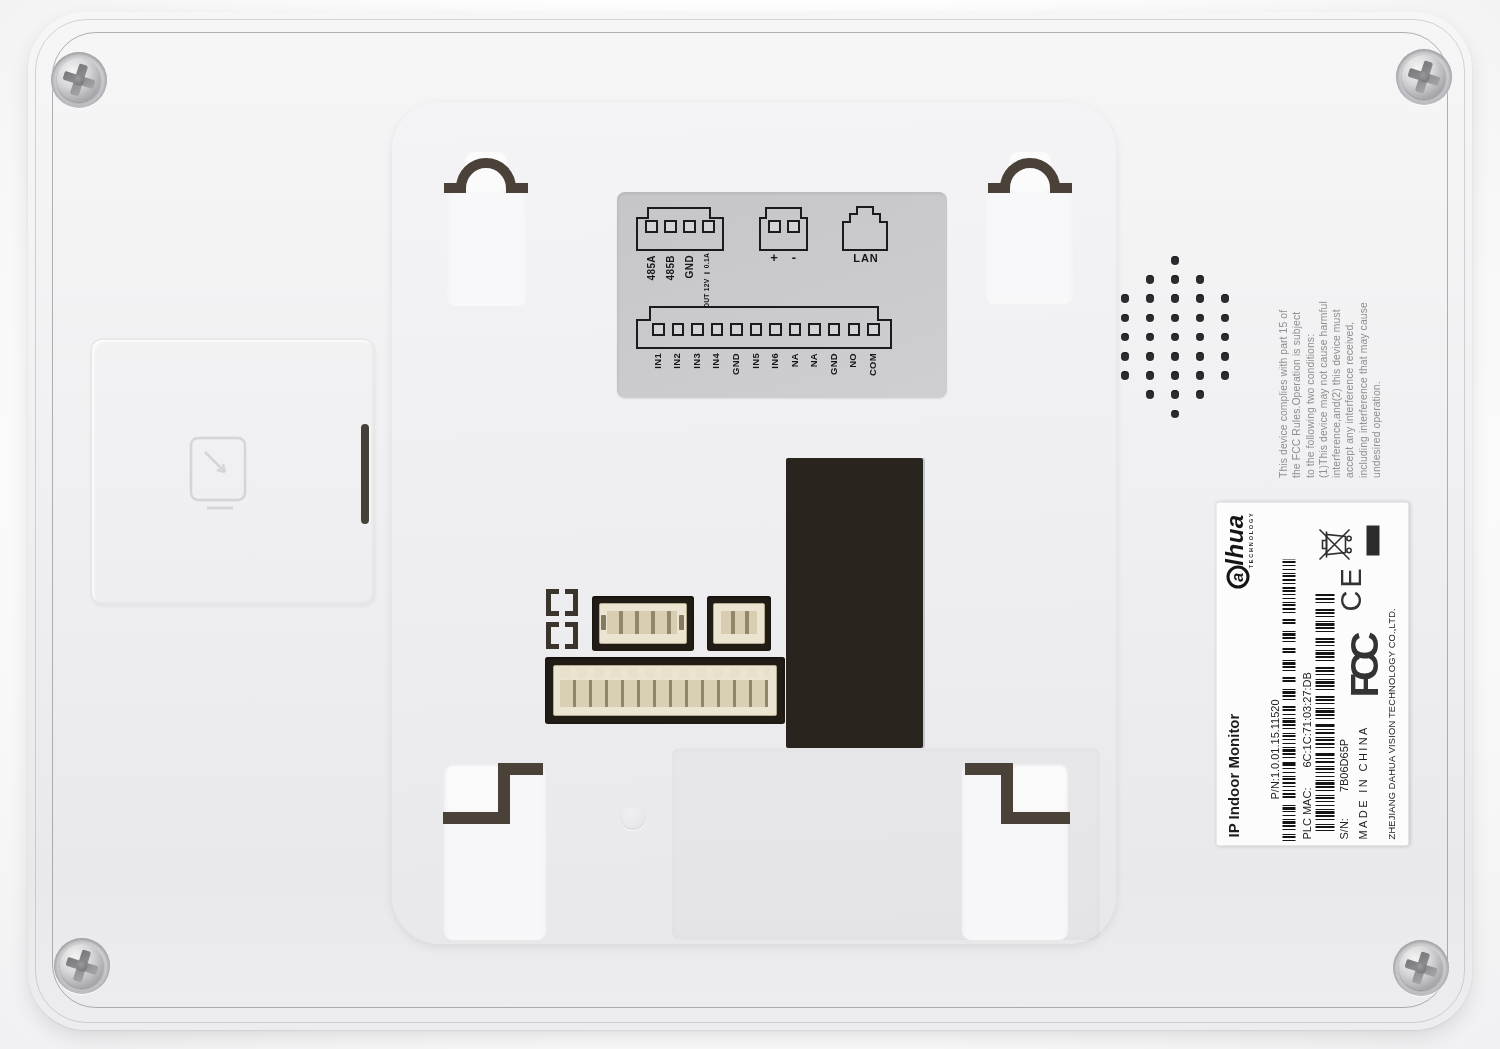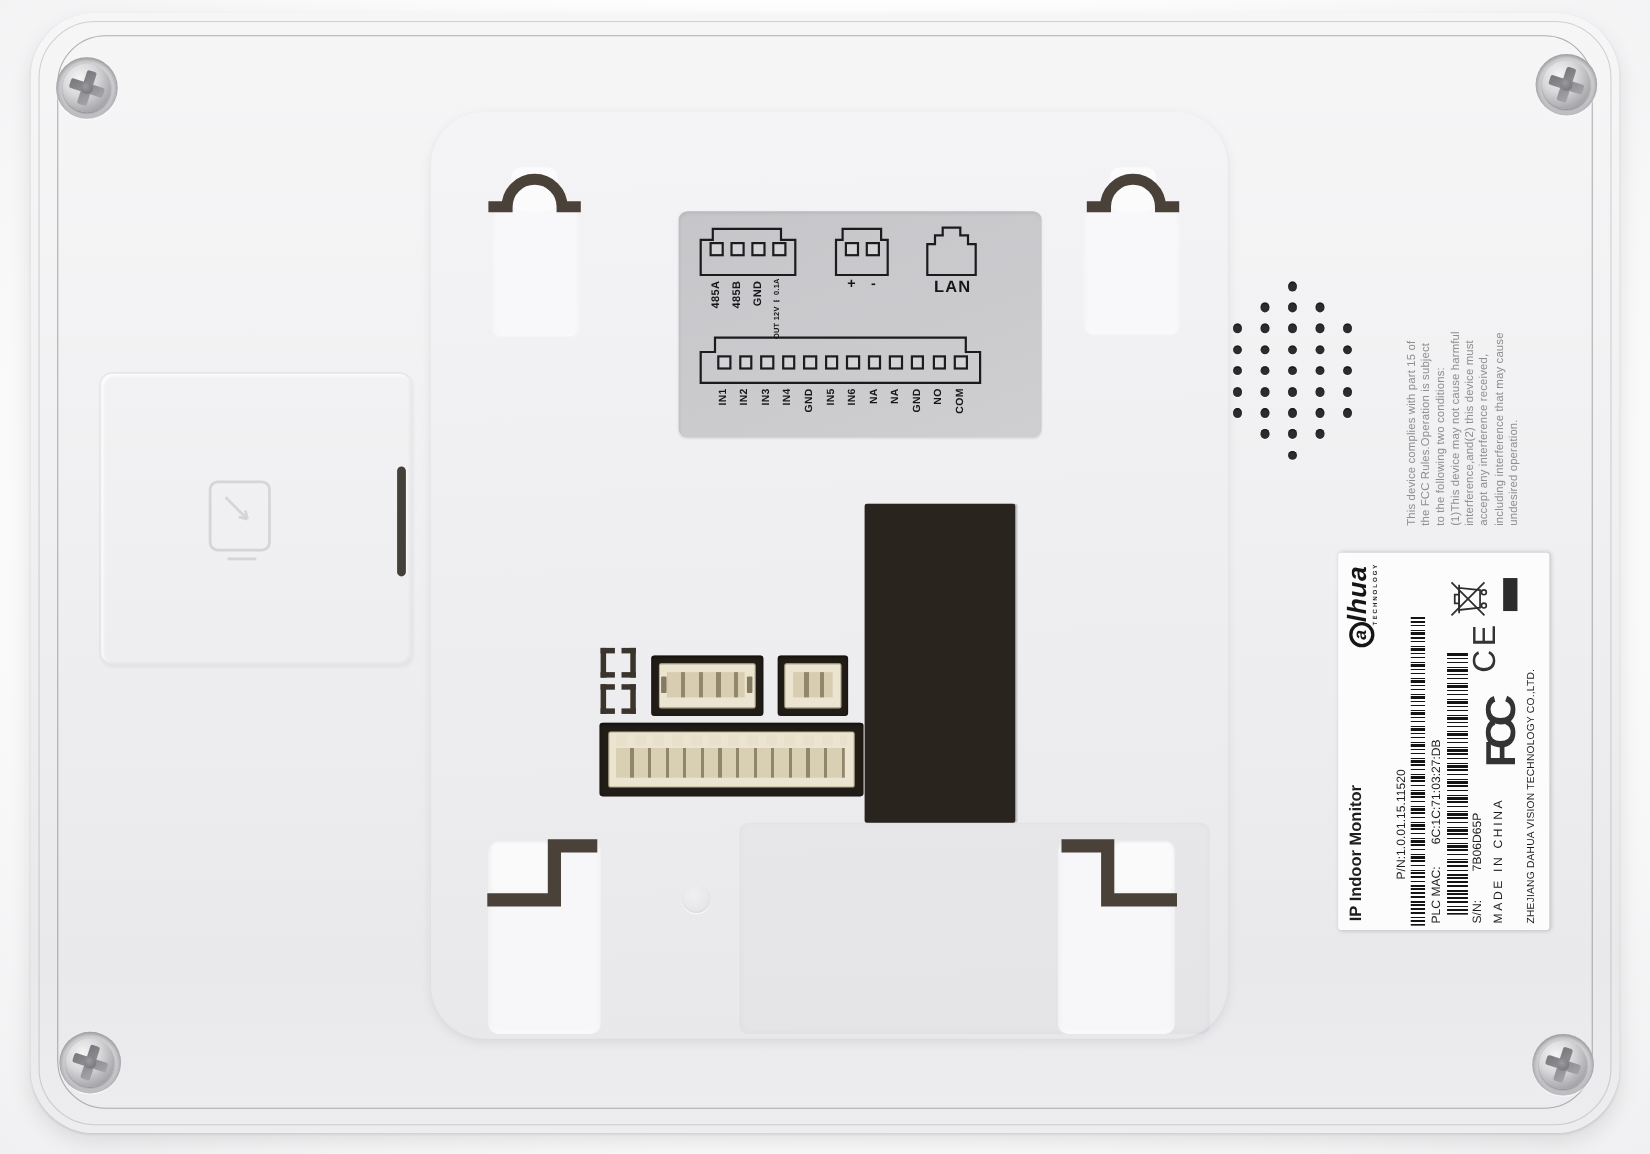--- a/index.html
+++ b/index.html
@@ -49,21 +49,21 @@
   
   .wiring-label{position:absolute;left:617px;top:192px;width:330px;height:206px;border-radius:8px;
     background:linear-gradient(160deg,#c6c6ca 0%,#cbcbce 60%,#cfcfd2 100%);
     box-shadow:inset 1px 2px 3px rgba(0,0,0,.07), 0 1px 2px rgba(0,0,0,.08);}
   .pinsq{position:absolute;width:12.5px;height:12.5px;box-sizing:border-box;border:2px solid #1c1c1c;background:#d4d4d8;}
   .vtext{position:absolute;writing-mode:vertical-rl;transform:rotate(180deg);font-weight:700;color:#161616;}
   .pin485{font-size:10px;letter-spacing:.4px;}
   .rating{font-size:6.8px;letter-spacing:.2px;}
   .pinio{font-size:9.5px;letter-spacing:.3px;}
   .dclabel{position:absolute;font-size:13px;font-weight:700;width:16px;text-align:center;color:#161616;}
-  .lan-text{position:absolute;left:227px;top:60px;width:44px;text-align:center;font-size:15px;font-weight:600;letter-spacing:1px;color:#161616;}
+  .lan-text{position:absolute;left:227px;top:60px;width:44px;text-align:center;font-size:11px;font-weight:600;letter-spacing:1px;color:#161616;}
 
   
   .brk{position:absolute;width:13px;height:27px;box-sizing:border-box;}
   .brk.l{border-left:5px solid #3a342c;border-top:5px solid #3a342c;border-bottom:5px solid #3a342c;}
   .brk.r{border-right:5px solid #3a342c;border-top:5px solid #3a342c;border-bottom:5px solid #3a342c;}
   .conn-recess{position:absolute;background:#221c16;border-radius:3px;box-shadow:inset 0 1px 3px rgba(0,0,0,.6);}
   .conn-body{position:absolute;background:#ebe4d1;border:1px solid #b3a98f;border-radius:2px;}
   .conn-cavity{position:absolute;background:#d8cdb0;}
   .conn-latch{position:absolute;width:5px;height:15px;background:#857a60;border-radius:1px;}
   .pins4{background:repeating-linear-gradient(90deg,#d8cdb0 0 12px,#93876b 12px 16px);}

